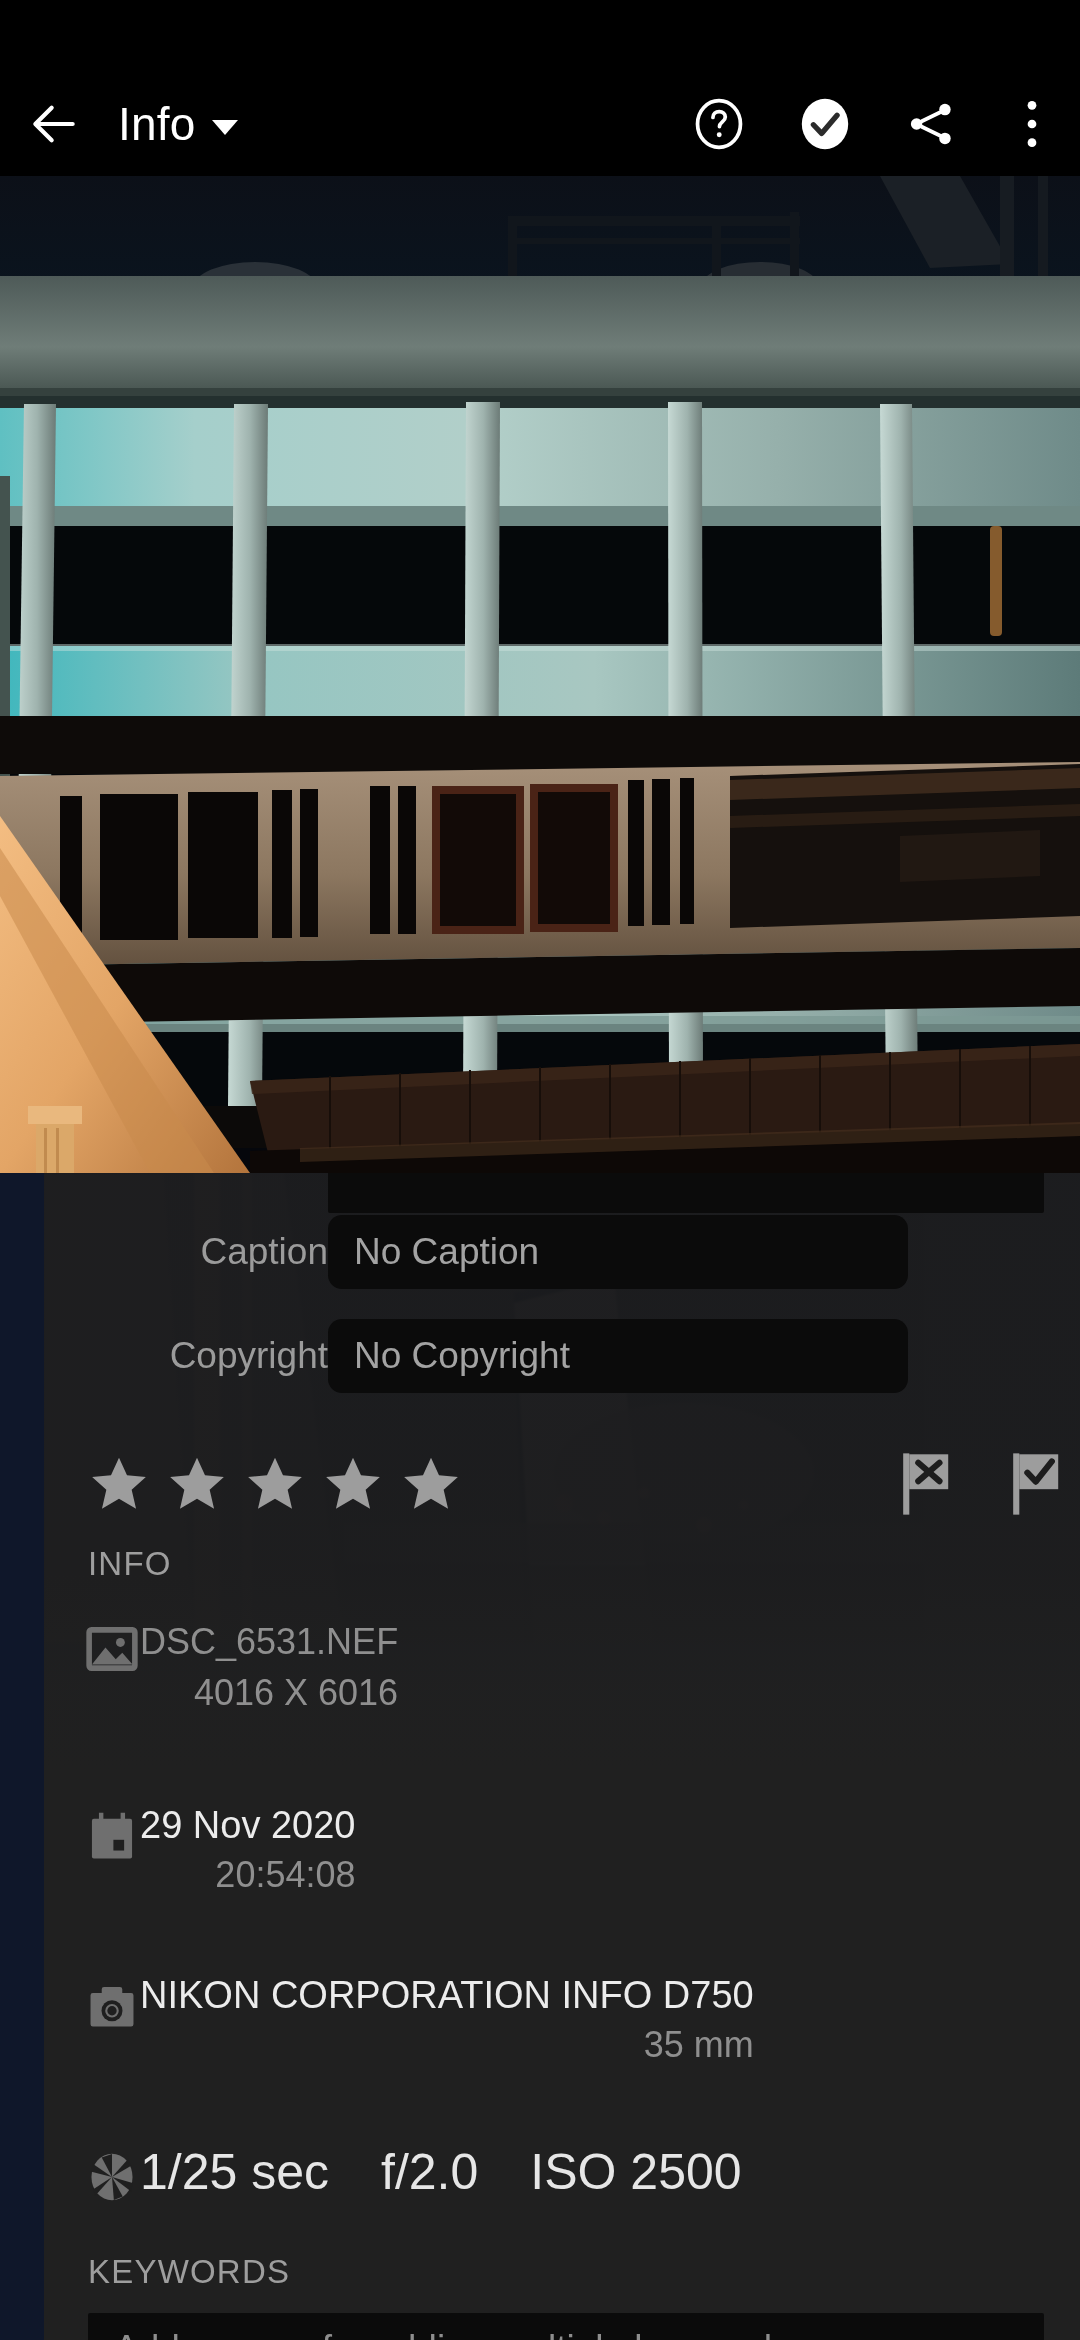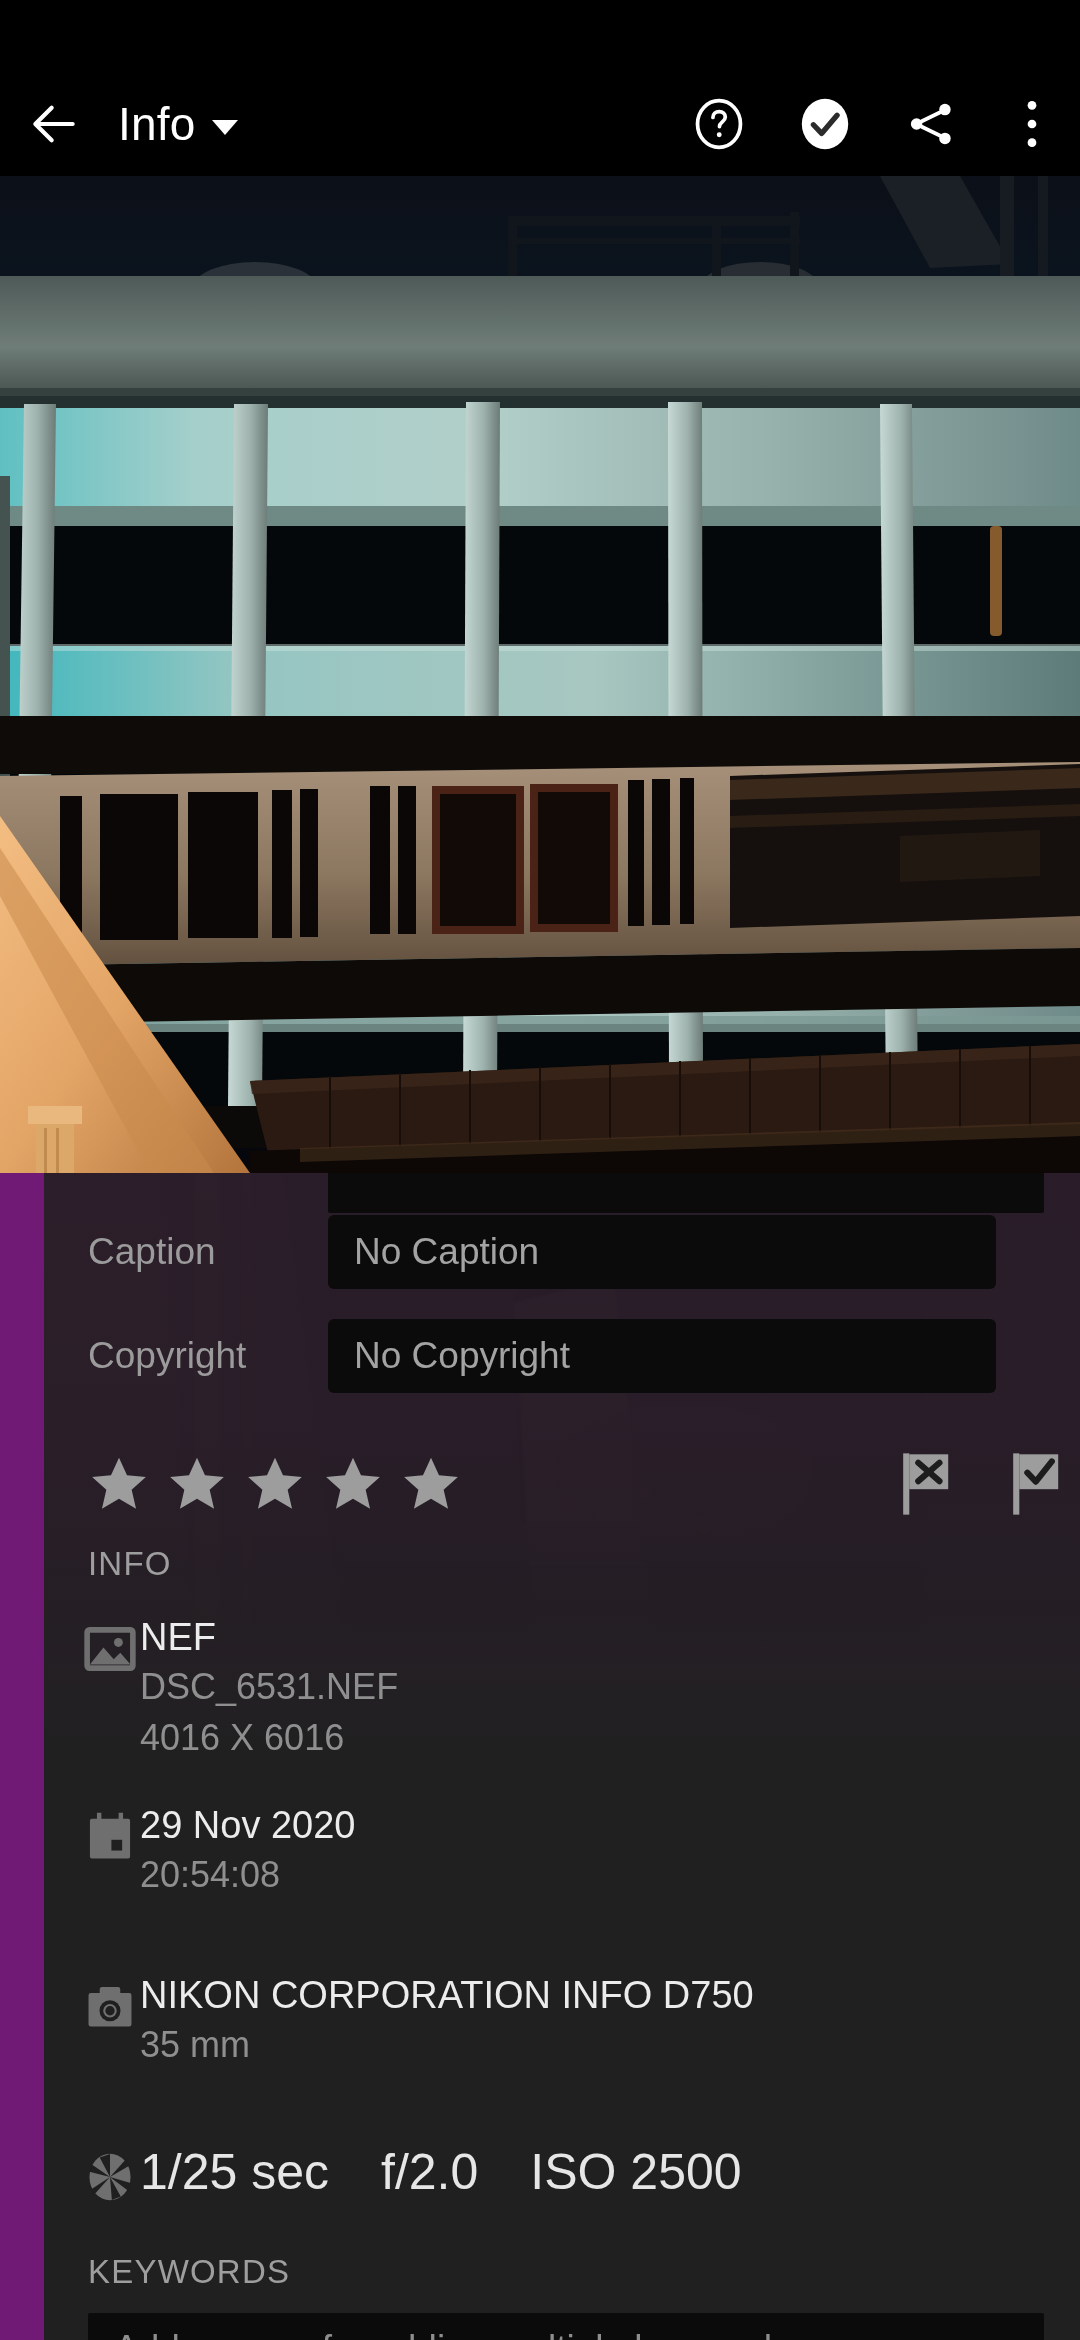--- a/index.html
+++ b/index.html
@@ -5,22 +5,23 @@
   * { margin:0; padding:0; box-sizing:border-box; }
   html, body {
     width:1080px; height:2340px;
     background:#000;
     font-family:"Liberation Sans", sans-serif;
     overflow:hidden;
   }
   #app {
     position:relative;
     width:1080px; height:2340px;
-    background:#701a75;
+    background:#0f172a;
     overflow:hidden;
+    text-align:right;
   }
 
   
   .status-bar {
     position:absolute; top:0; left:0;
     width:1080px; height:72px;
     background:#000;
     z-index:40;
   }
 
@@ -114,23 +115,23 @@
     display:flex; align-items:center;
   }
   .kv-label {
     width:284px;
     padding-left:44px;
     color:#9b9b9b;
     font-size:37px;
     font-weight:300;
   }
   .kv-input {
-    width:668px; height:74px;
+    width:580px; height:74px;
     background:#0b0b0b;
-    border-radius:6px;
+    border-radius:14px;
     display:flex; align-items:center;
     padding-left:26px;
   }
   .kv-input span {
     color:#a3a3a3;
     font-size:37px;
     font-weight:300;
   }
 
   
@@ -519,21 +520,20 @@
 
       <div class="info-row" style="top:442px;">
         <div class="info-ico">
           <svg width="56" height="56" viewBox="0 0 24 24">
             <rect x="2.2" y="3.8" width="19.6" height="16.4" rx="1" fill="none" stroke="#6f6f6f" stroke-width="2.4"></rect>
             <circle cx="15.6" cy="9.2" r="1.9" fill="#6f6f6f"></circle>
             <path d="M3.4 18.6 L9.2 11.4 L13.6 16.4 L16.4 13.6 L20.8 18.6 Z" fill="#6f6f6f"></path>
           </svg>
         </div>
         <div class="info-txt">
-          <div class="info-primary">NEF</div>
           <div class="info-secondary">DSC_6531.NEF</div>
           <div class="info-secondary">4016 X 6016</div>
         </div>
       </div>
 
       <div class="info-row" style="top:630px;">
         <div class="info-ico">
           <svg width="56" height="56" viewBox="0 0 24 24">
             <rect x="6.4" y="1.6" width="1.9" height="3.4" fill="#6f6f6f"></rect>
             <rect x="15.7" y="1.6" width="1.9" height="3.4" fill="#6f6f6f"></rect>

